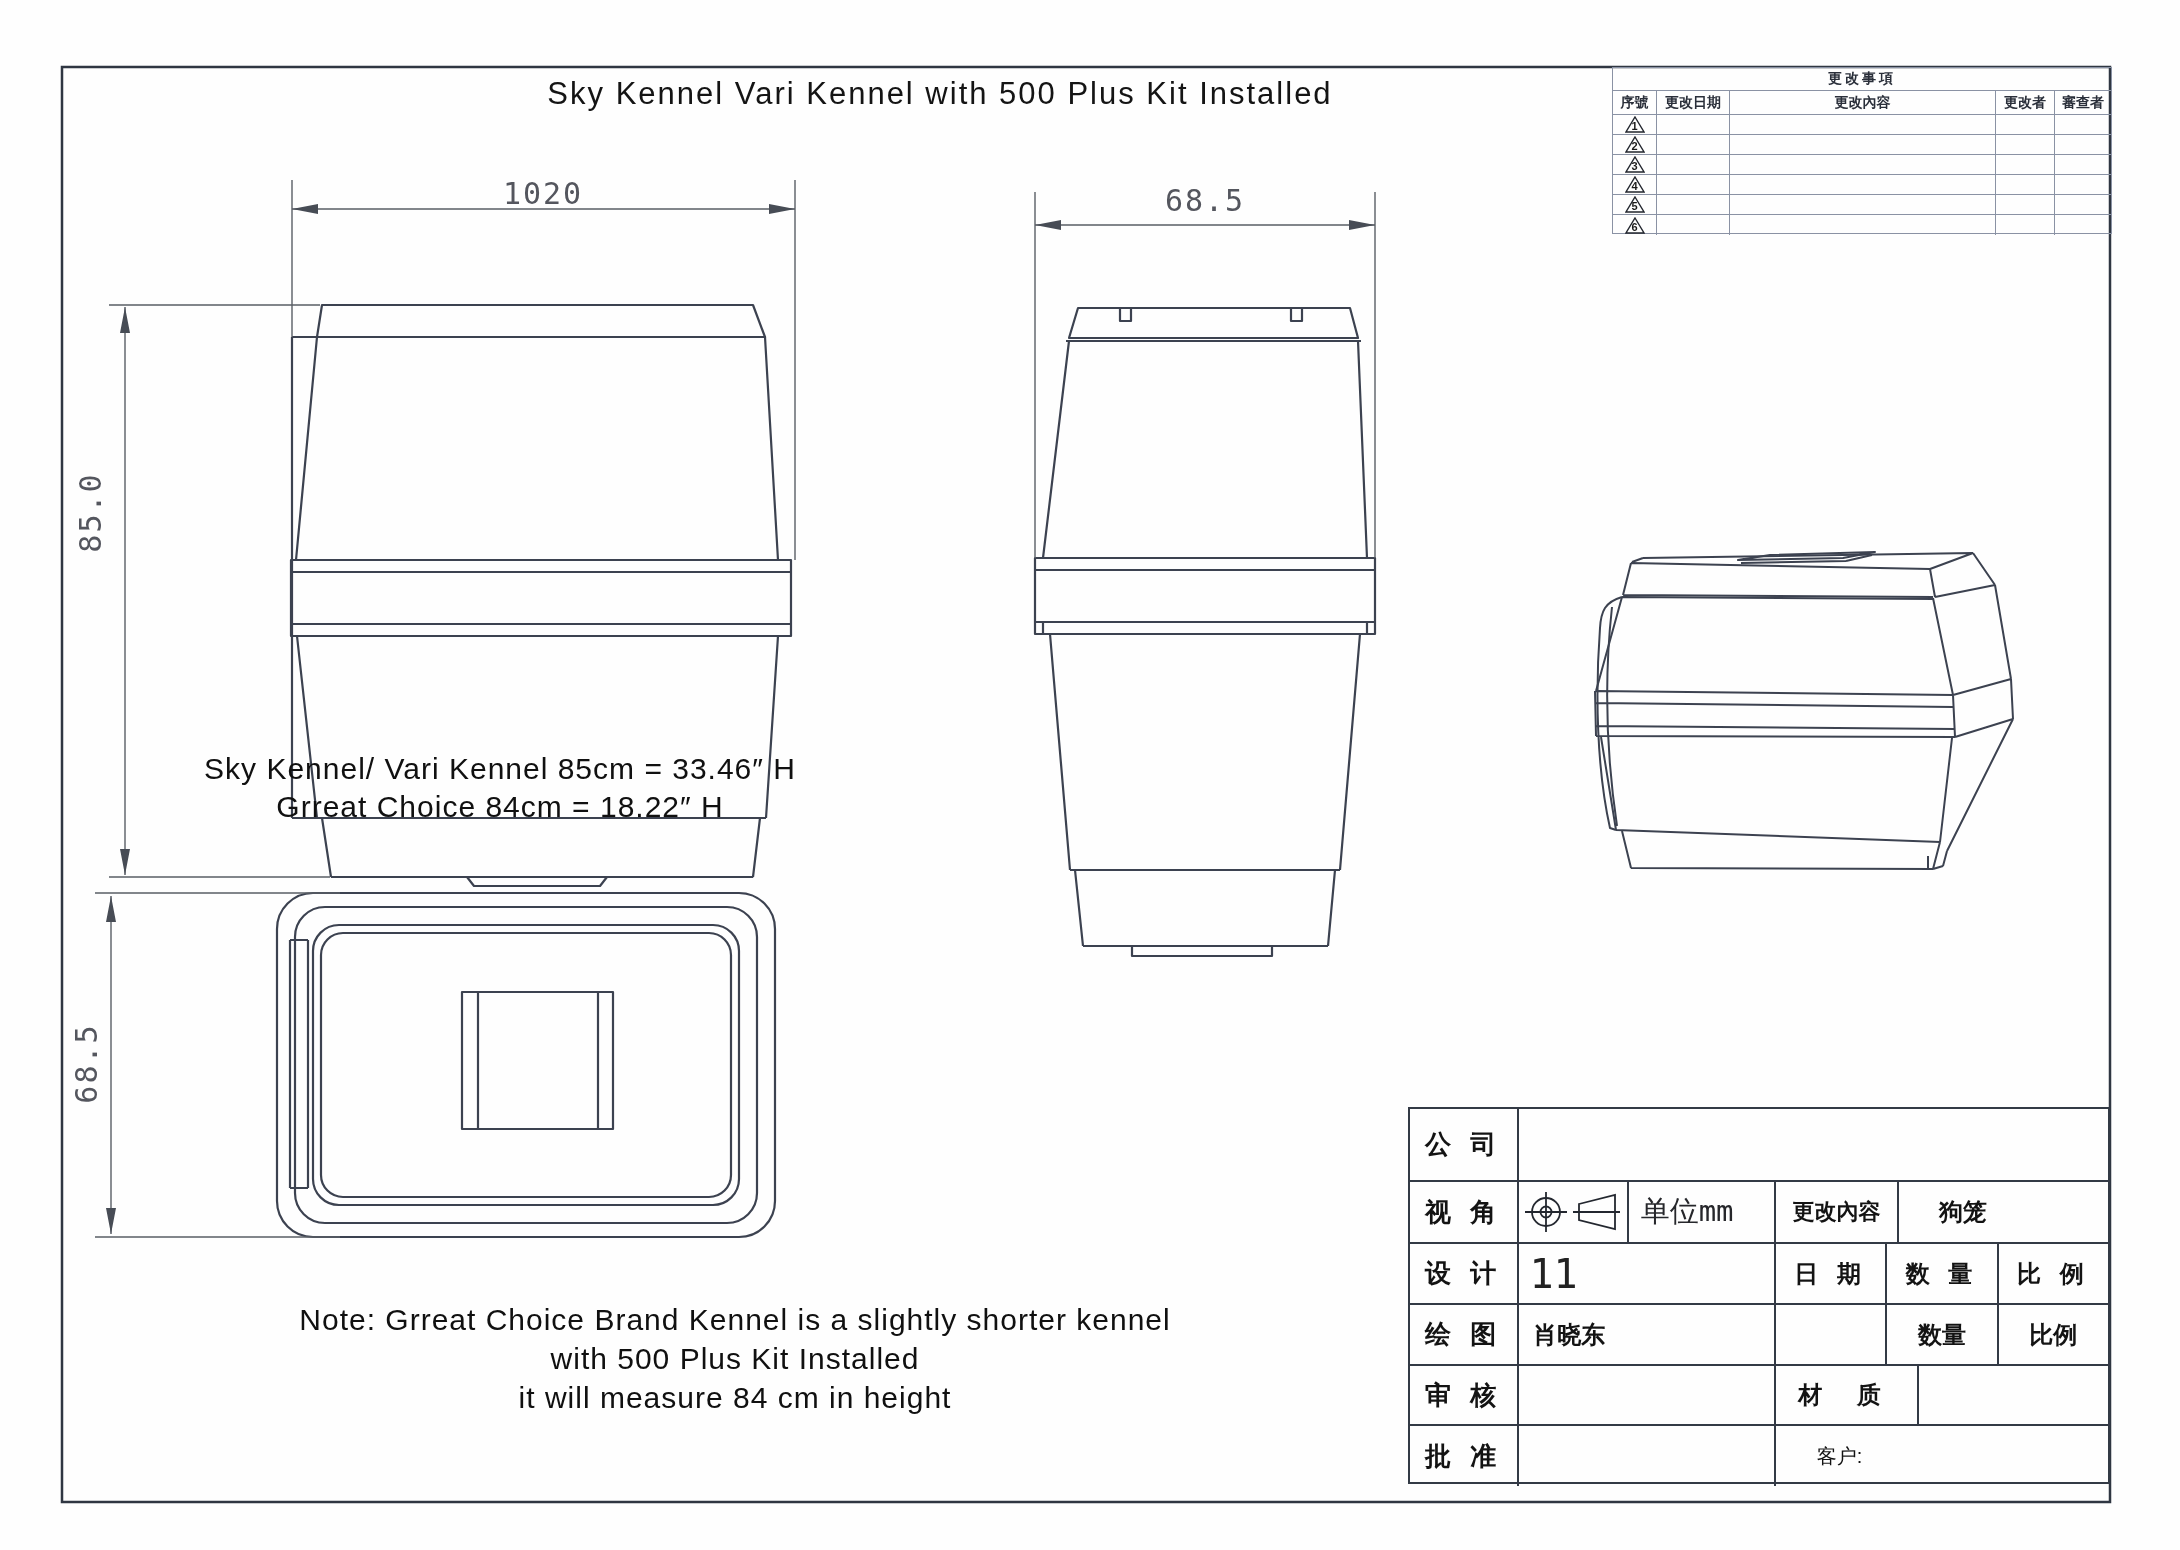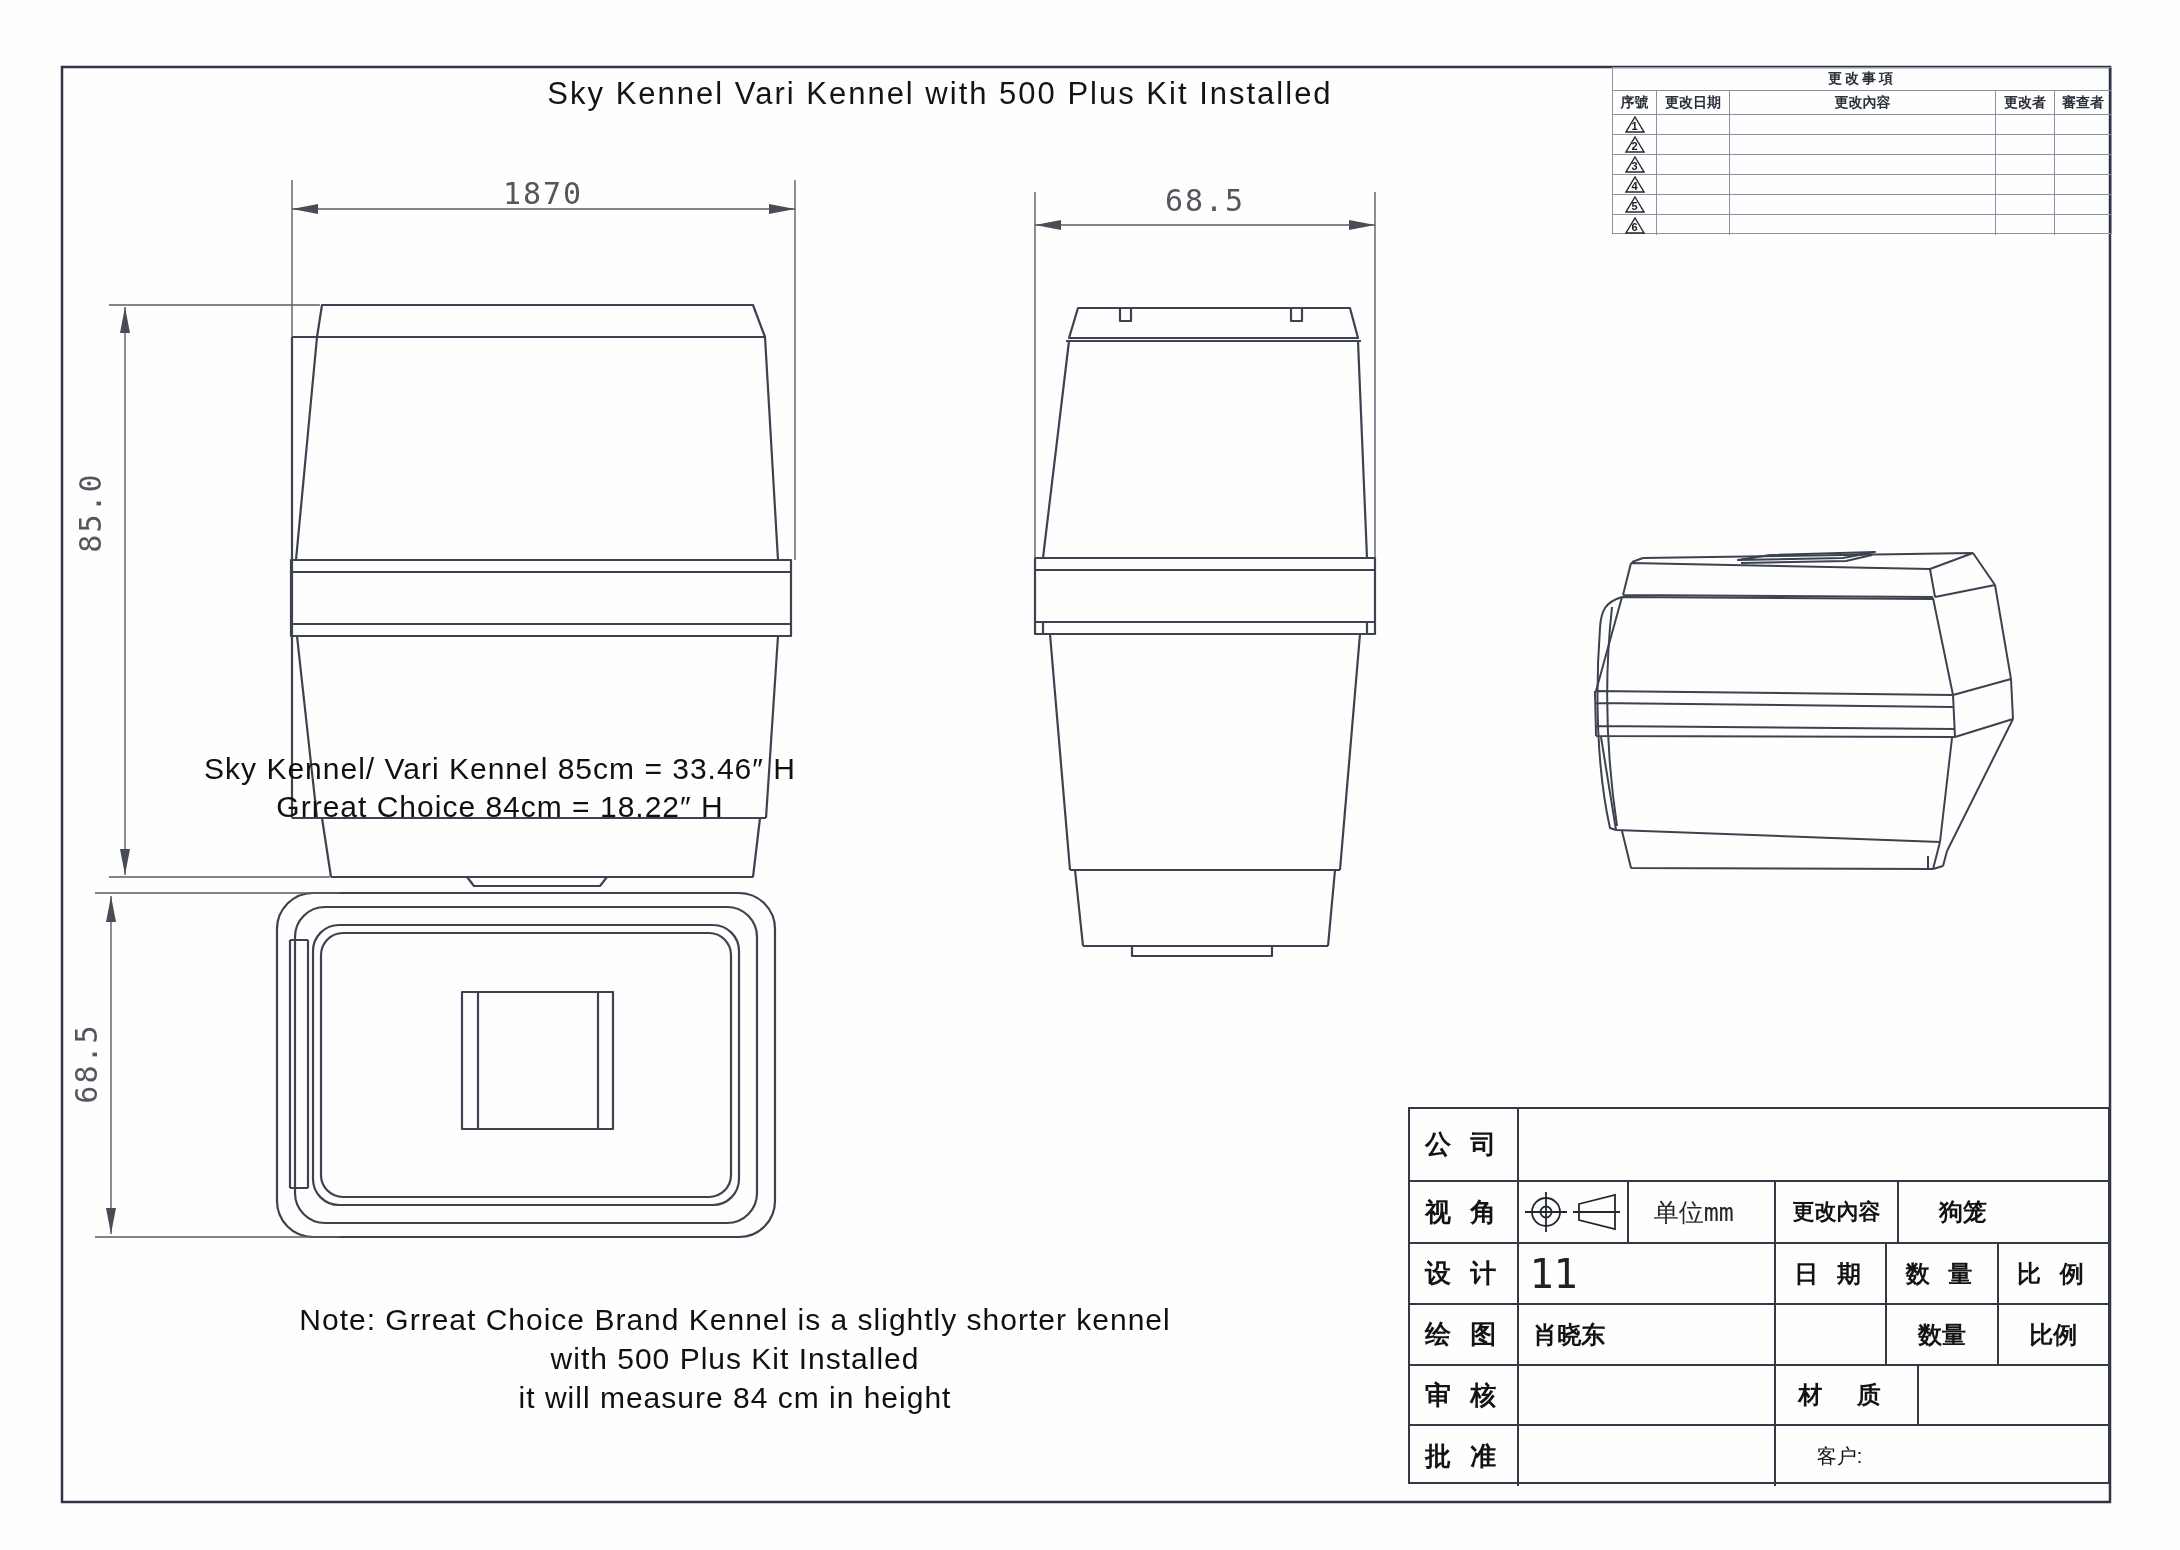--- a/index.html
+++ b/index.html
@@ -58,21 +58,21 @@
     border-right:2px solid #333a45;border-bottom:2px solid #333a45;
     display:flex;align-items:center;overflow:hidden;
   }
   .tb-cell.last{border-right:none;}
   .tb-row.bottom .tb-cell{border-bottom:none;}
   .lab{justify-content:center;font-size:26px;font-weight:bold;letter-spacing:6px;}
   .val{padding-left:14px;font-size:24px;font-weight:bold;}
   .cen{justify-content:center;font-size:24px;font-weight:bold;}
   .cad{font-family:"DejaVu Sans Mono",monospace;font-weight:normal;color:#26272b;}
   .design-val{font-family:"DejaVu Sans Mono",monospace;font-size:40px;font-weight:normal;padding-left:10px;color:#222;text-align:center;}
-  .unit{font-size:25px;padding-left:25px;}
+  .unit{font-size:29px;padding-left:12px;}
   .sym-cell{justify-content:center;}
 </style>
 </head>
 <body>
 
 <div id="sheet">
 
   <svg id="linework" width="2180" height="1550" viewBox="0 0 2180 1550">
 
     <rect x="62" y="67" width="2048" height="1435" fill="none" stroke="#2f3642" stroke-width="2.5"></rect>
@@ -145,21 +145,21 @@
 
       <path d="M1601,737 L1616,830 M1952,738 L1940,842 M1616,830 L1940,842 M2013,719 L1947,851"></path>
 
       <path d="M1622,831 L1631,868 M1940,842 L1933,869 M1631,868 L1933,869
                M1947,851 L1943,866 M1943,866 L1933,869 M1928,856 L1928,869"></path>
     </g>
   </svg>
 
   <div class="txt drawing-title">Sky Kennel Vari Kennel with 500 Plus Kit Installed</div>
 
-  <div class="txt dim-label dim-1020">1870</div>
+  <div class="txt dim-label dim-1020">1020</div>
   <div class="txt dim-label dim-850">85.0</div>
   <div class="txt dim-label dim-685-front">68.5</div>
   <div class="txt dim-label dim-685-top">68.5</div>
 
   <div class="txt height-note">
     <div>Sky Kennel/ Vari Kennel 85cm = 33.46″ H</div>
     <div>Grreat Choice 84cm = 18.22″ H</div>
   </div>
 
   <div class="txt bottom-note">

